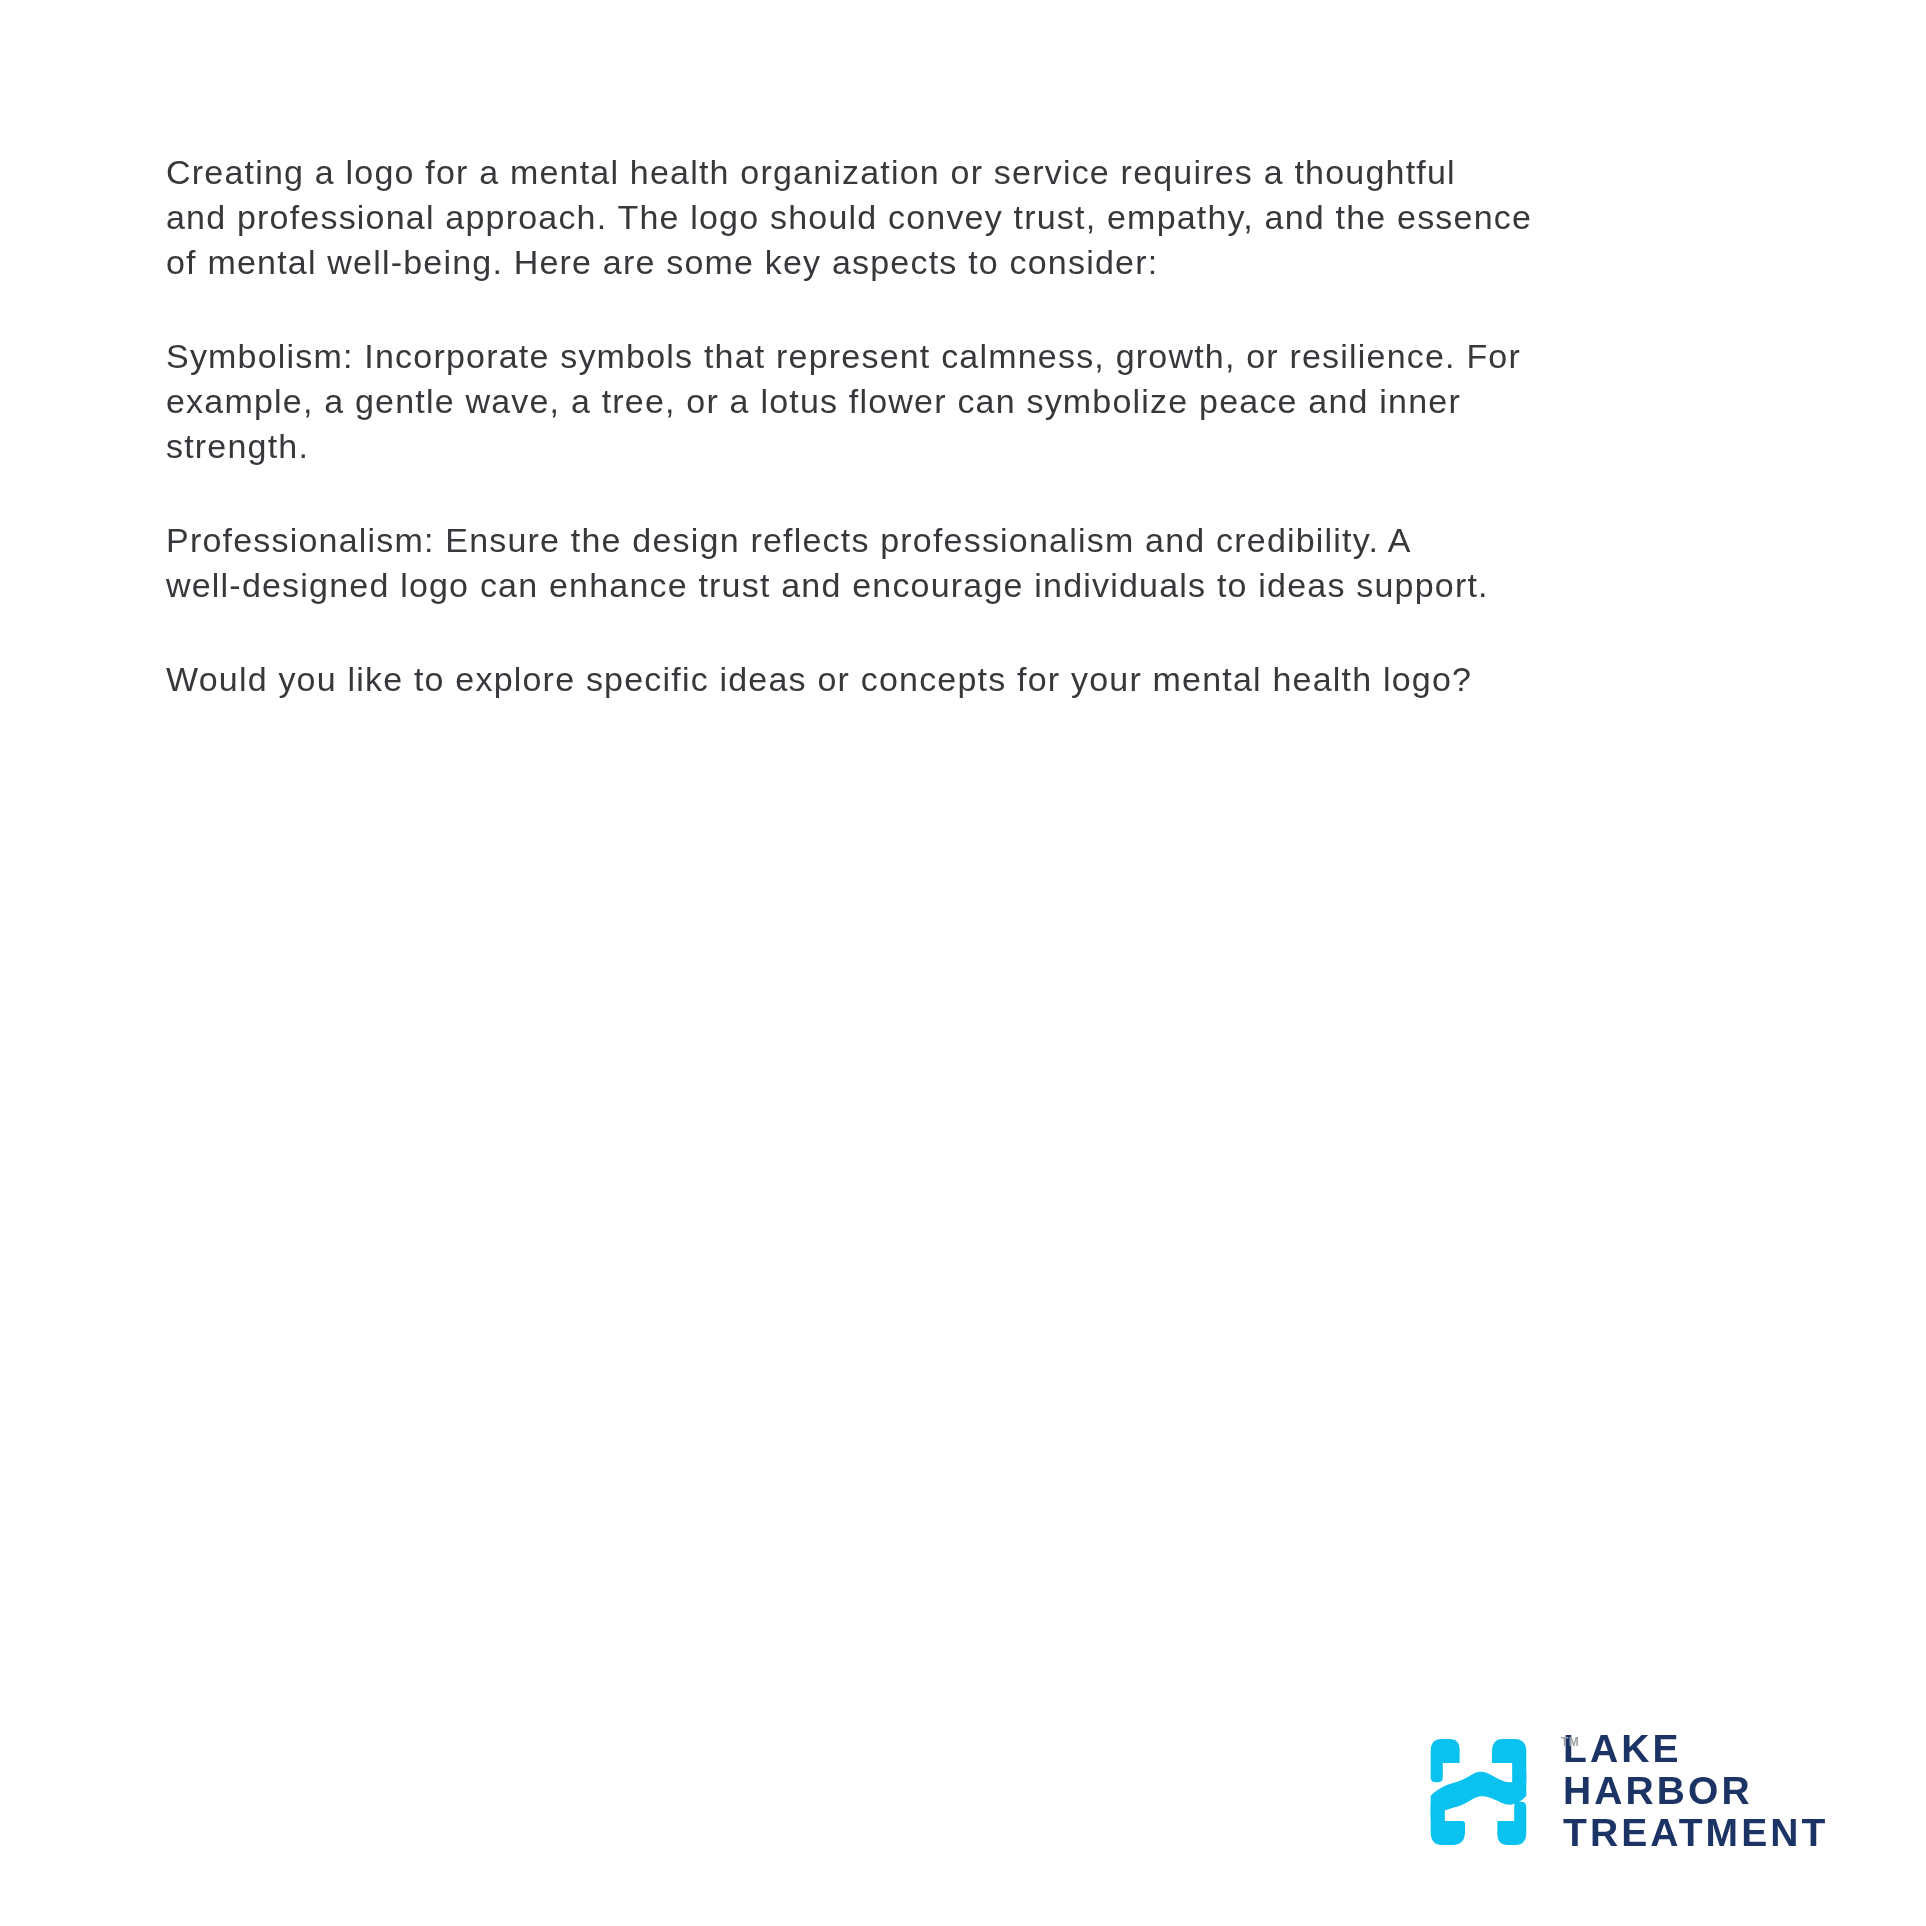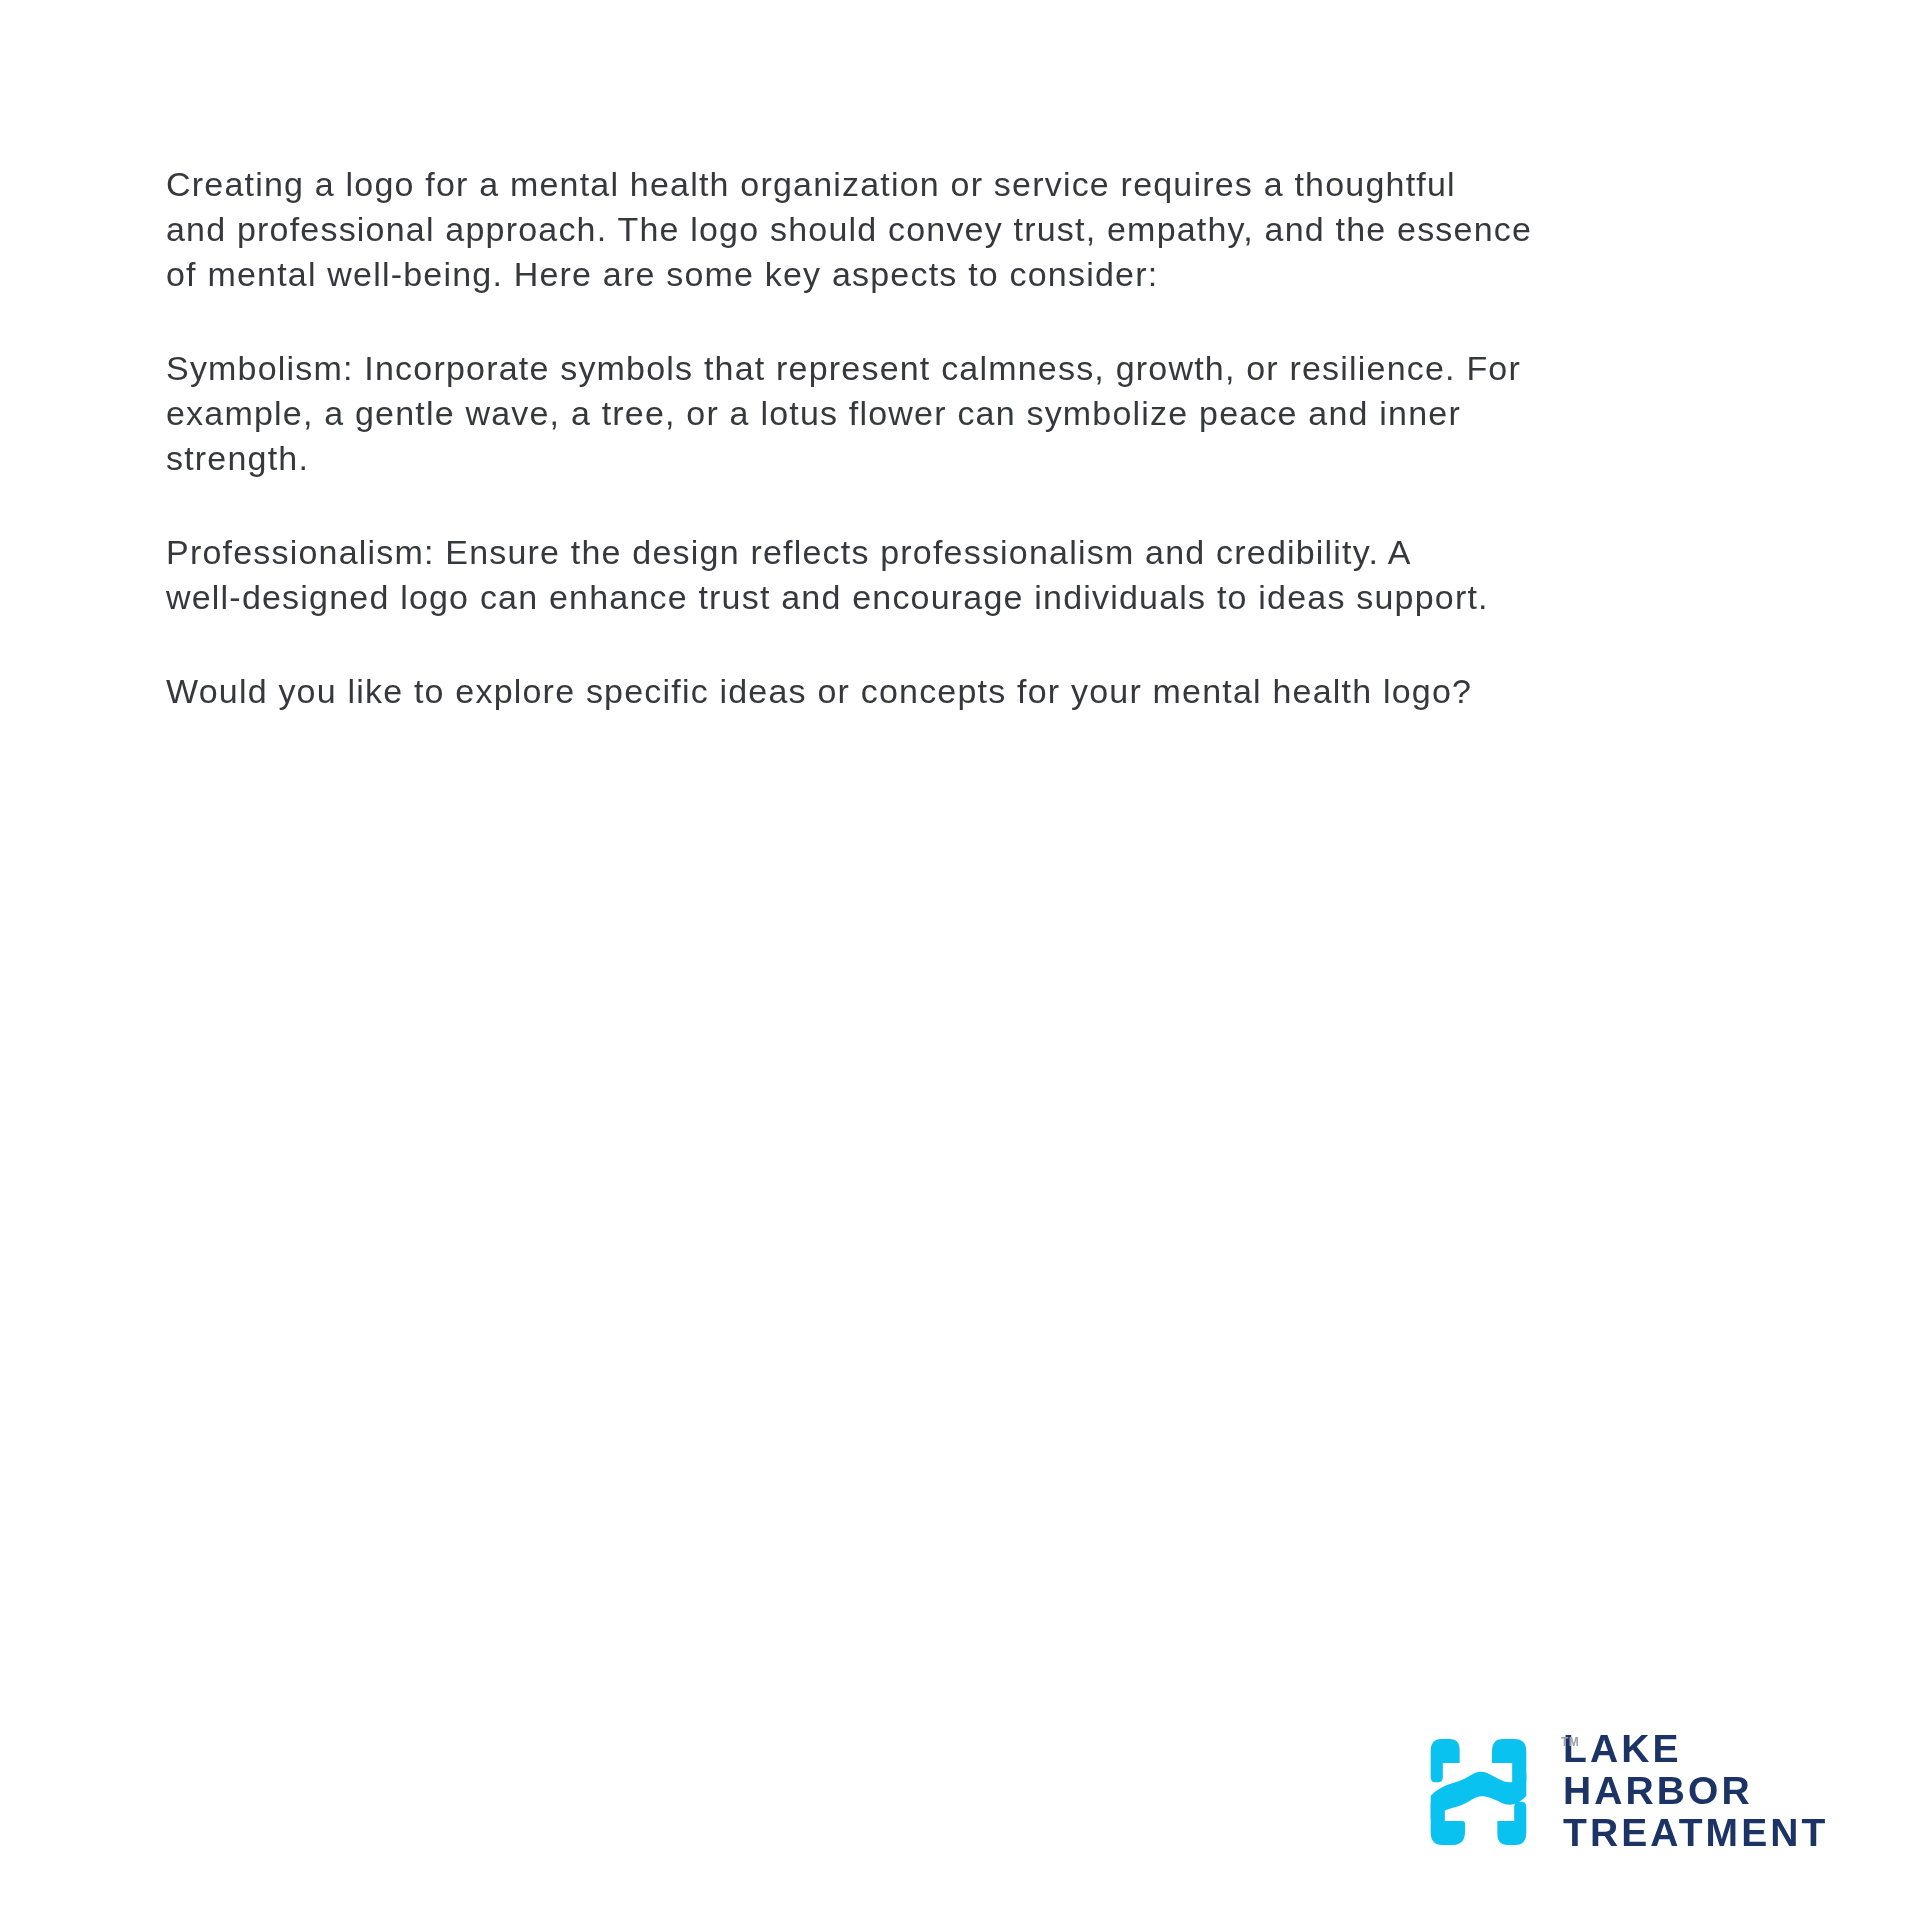--- a/index.html
+++ b/index.html
@@ -15,21 +15,21 @@
     width:1926px;height:1926px;position:relative;overflow:hidden;
     font-family:"Liberation Sans","DejaVu Sans",sans-serif;
   }
   .body-text{
     position:absolute;left:166px;top:150px;width:1695px;
     color:var(--body-text-color);
     font-size:34px;font-weight:300;line-height:45px;letter-spacing:1.2px;
   }
   .body-text p{
     white-space:pre-line;
-    margin:12px 0 49px 0;
+    margin:0 0 49px 0;
   }
   .brand-logo{position:absolute;left:1428px;top:1728px;width:462px;height:162px;}
   .brand-icon{position:absolute;left:0;top:7.7px;width:101px;height:112px;}
   .wordmark{
     position:absolute;left:135px;top:0;
     color:var(--logo-text-color);
     font-size:39px;font-weight:bold;line-height:42px;letter-spacing:3.1px;
     white-space:nowrap;
   }
   .wordmark .line{display:block;}

